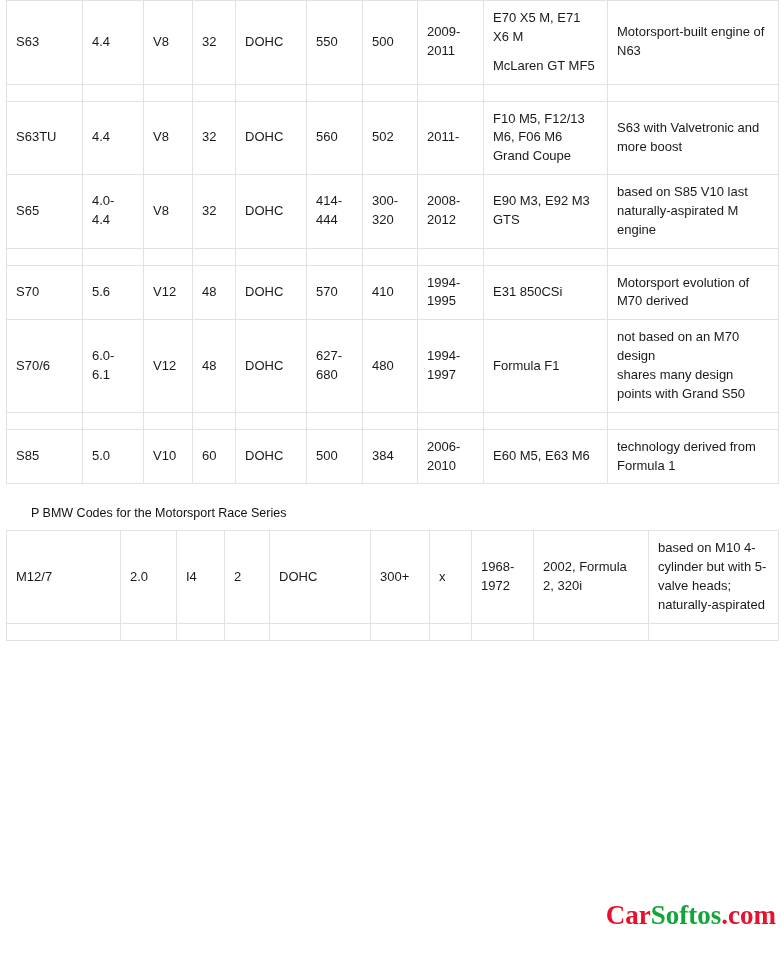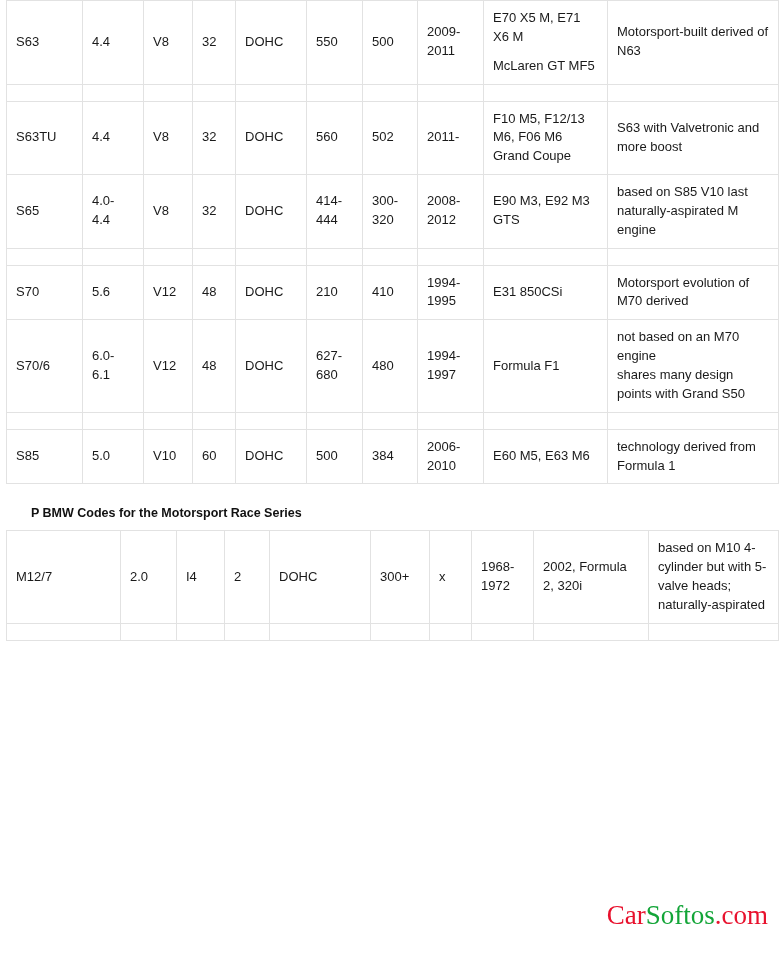--- a/index.html
+++ b/index.html
@@ -33,21 +33,21 @@
     line-height: 1.45;
     font-size: 13px;
     color: #1a1a1a;
     word-wrap: break-word;
   }
   table.spec tr.spacer td {
     height: 16px;
     padding: 0;
   }
   .section-title {
-    font-weight: bold;
+    font-weight: normal;
     font-size: 12.5px;
     color: #111;
     margin: 22px 0 10px 6px;
     padding-left: 19px;
   }
   
   .t1 col.c0 { width: 76px; }
   .t1 col.c1 { width: 61px; }
   .t1 col.c2 { width: 49px; }
   .t1 col.c3 { width: 43px; }
@@ -68,25 +68,25 @@
   .t2 col.c6 { width: 42px; }
   .t2 col.c7 { width: 62px; }
   .t2 col.c8 { width: 115px; }
   .t2 col.c9 { width: 130px; }
 
   .cell-lines > div { display: block; }
   .cell-lines > div.gap { height: 10px; }
 
   .watermark {
     position: absolute;
-    right: 16px;
+    right: 8px;
     bottom: 24px;
     font-family: "Liberation Serif", serif;
     font-size: 27px;
-    font-weight: normal;
+    font-weight: bold;
     letter-spacing: 0px;
     white-space: nowrap;
   }
   .watermark .car { color: #e8112d; }
   .watermark .softos { color: #13a538; }
   .watermark .dotcom { color: #e8112d; }
 </style>
 </head>
 <body>
 
@@ -115,21 +115,21 @@
         <td><span>DOHC</span></td>
         <td><span>550</span></td>
         <td><span>500</span></td>
         <td class="years"><span>2009-<br>2011</span></td>
         <td class="cell-lines">
           <div>E70 X5 M, E71 X6 M</div>
           <div class="gap"></div>
           <div>McLaren GT MF5</div>
         </td>
         <td class="cell-lines">
-          <div>Motorsport-built derived of N63</div>
+          <div>Motorsport-built engine of N63</div>
         </td>
       </tr>
 
       <tr class="spacer">
         <td></td>
           <td></td>
           <td></td>
         <td></td>
           <td></td>
           <td></td>
@@ -177,39 +177,39 @@
           <td></td>
         <td></td>
       </tr>
 
       <tr>
         <td><span>S70</span></td>
         <td><span>5.6</span></td>
         <td><span>V12</span></td>
         <td><span>48</span></td>
         <td><span>DOHC</span></td>
-        <td><span>210</span></td>
+        <td><span>570</span></td>
         <td><span>410</span></td>
         <td class="years"><span>1994-<br>1995</span></td>
         <td><span>E31 850CSi</span></td>
         <td><span>Motorsport evolution of M70 derived</span></td>
       </tr>
 
       <tr>
         <td><span>S70/6</span></td>
         <td class="years"><span>6.0-<br>6.1</span></td>
         <td><span>V12</span></td>
         <td><span>48</span></td>
         <td><span>DOHC</span></td>
         <td class="years"><span>627-<br>680</span></td>
         <td><span>480</span></td>
         <td class="years"><span>1994-<br>1997</span></td>
         <td><span>Formula F1</span></td>
         <td class="cell-lines">
-          <div>not based on an M70 engine</div>
+          <div>not based on an M70 design</div>
           <div>shares many design points with Grand S50</div>
         </td>
       </tr>
 
       <tr class="spacer">
         <td></td>
           <td></td>
           <td></td>
         <td></td>
           <td></td>

